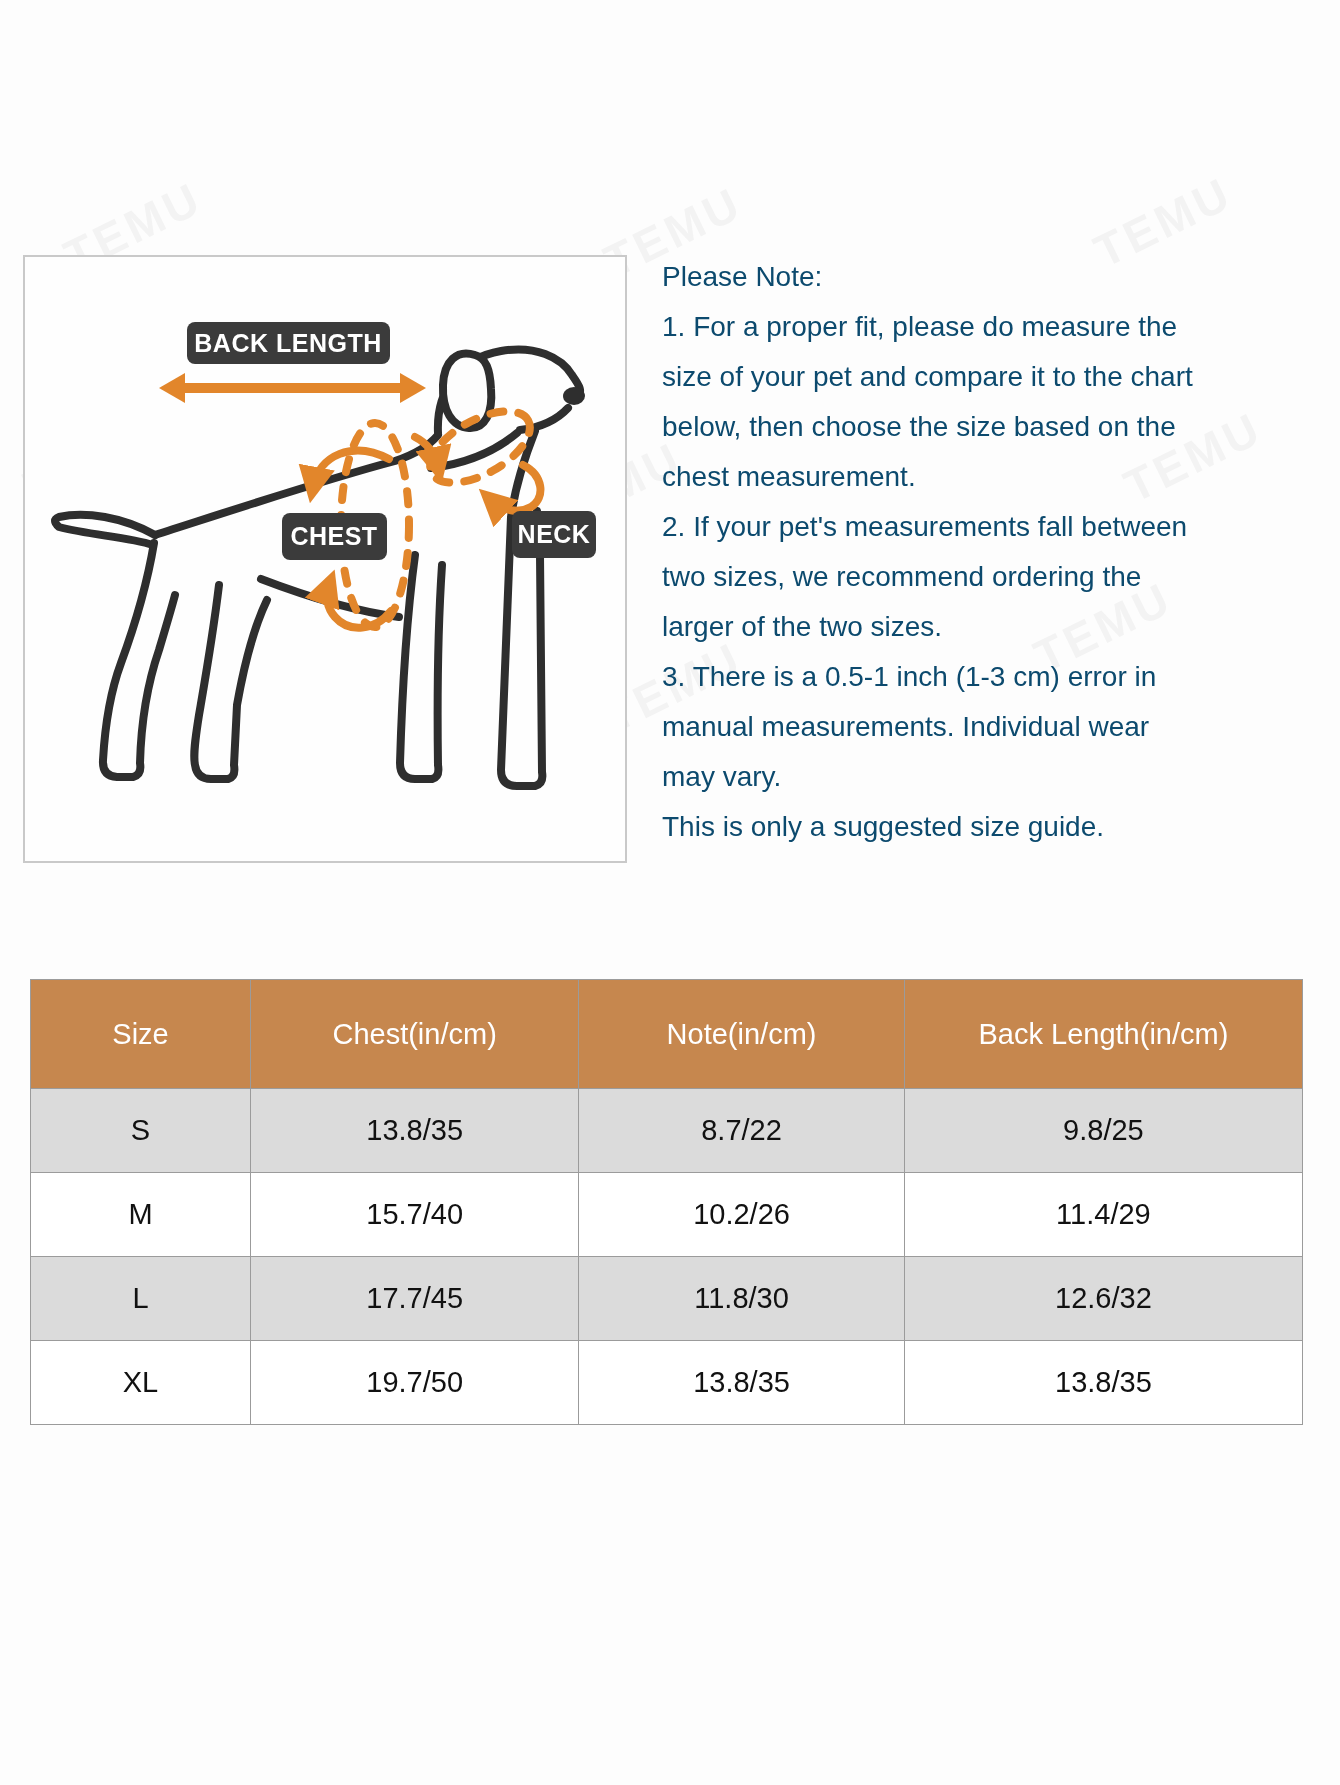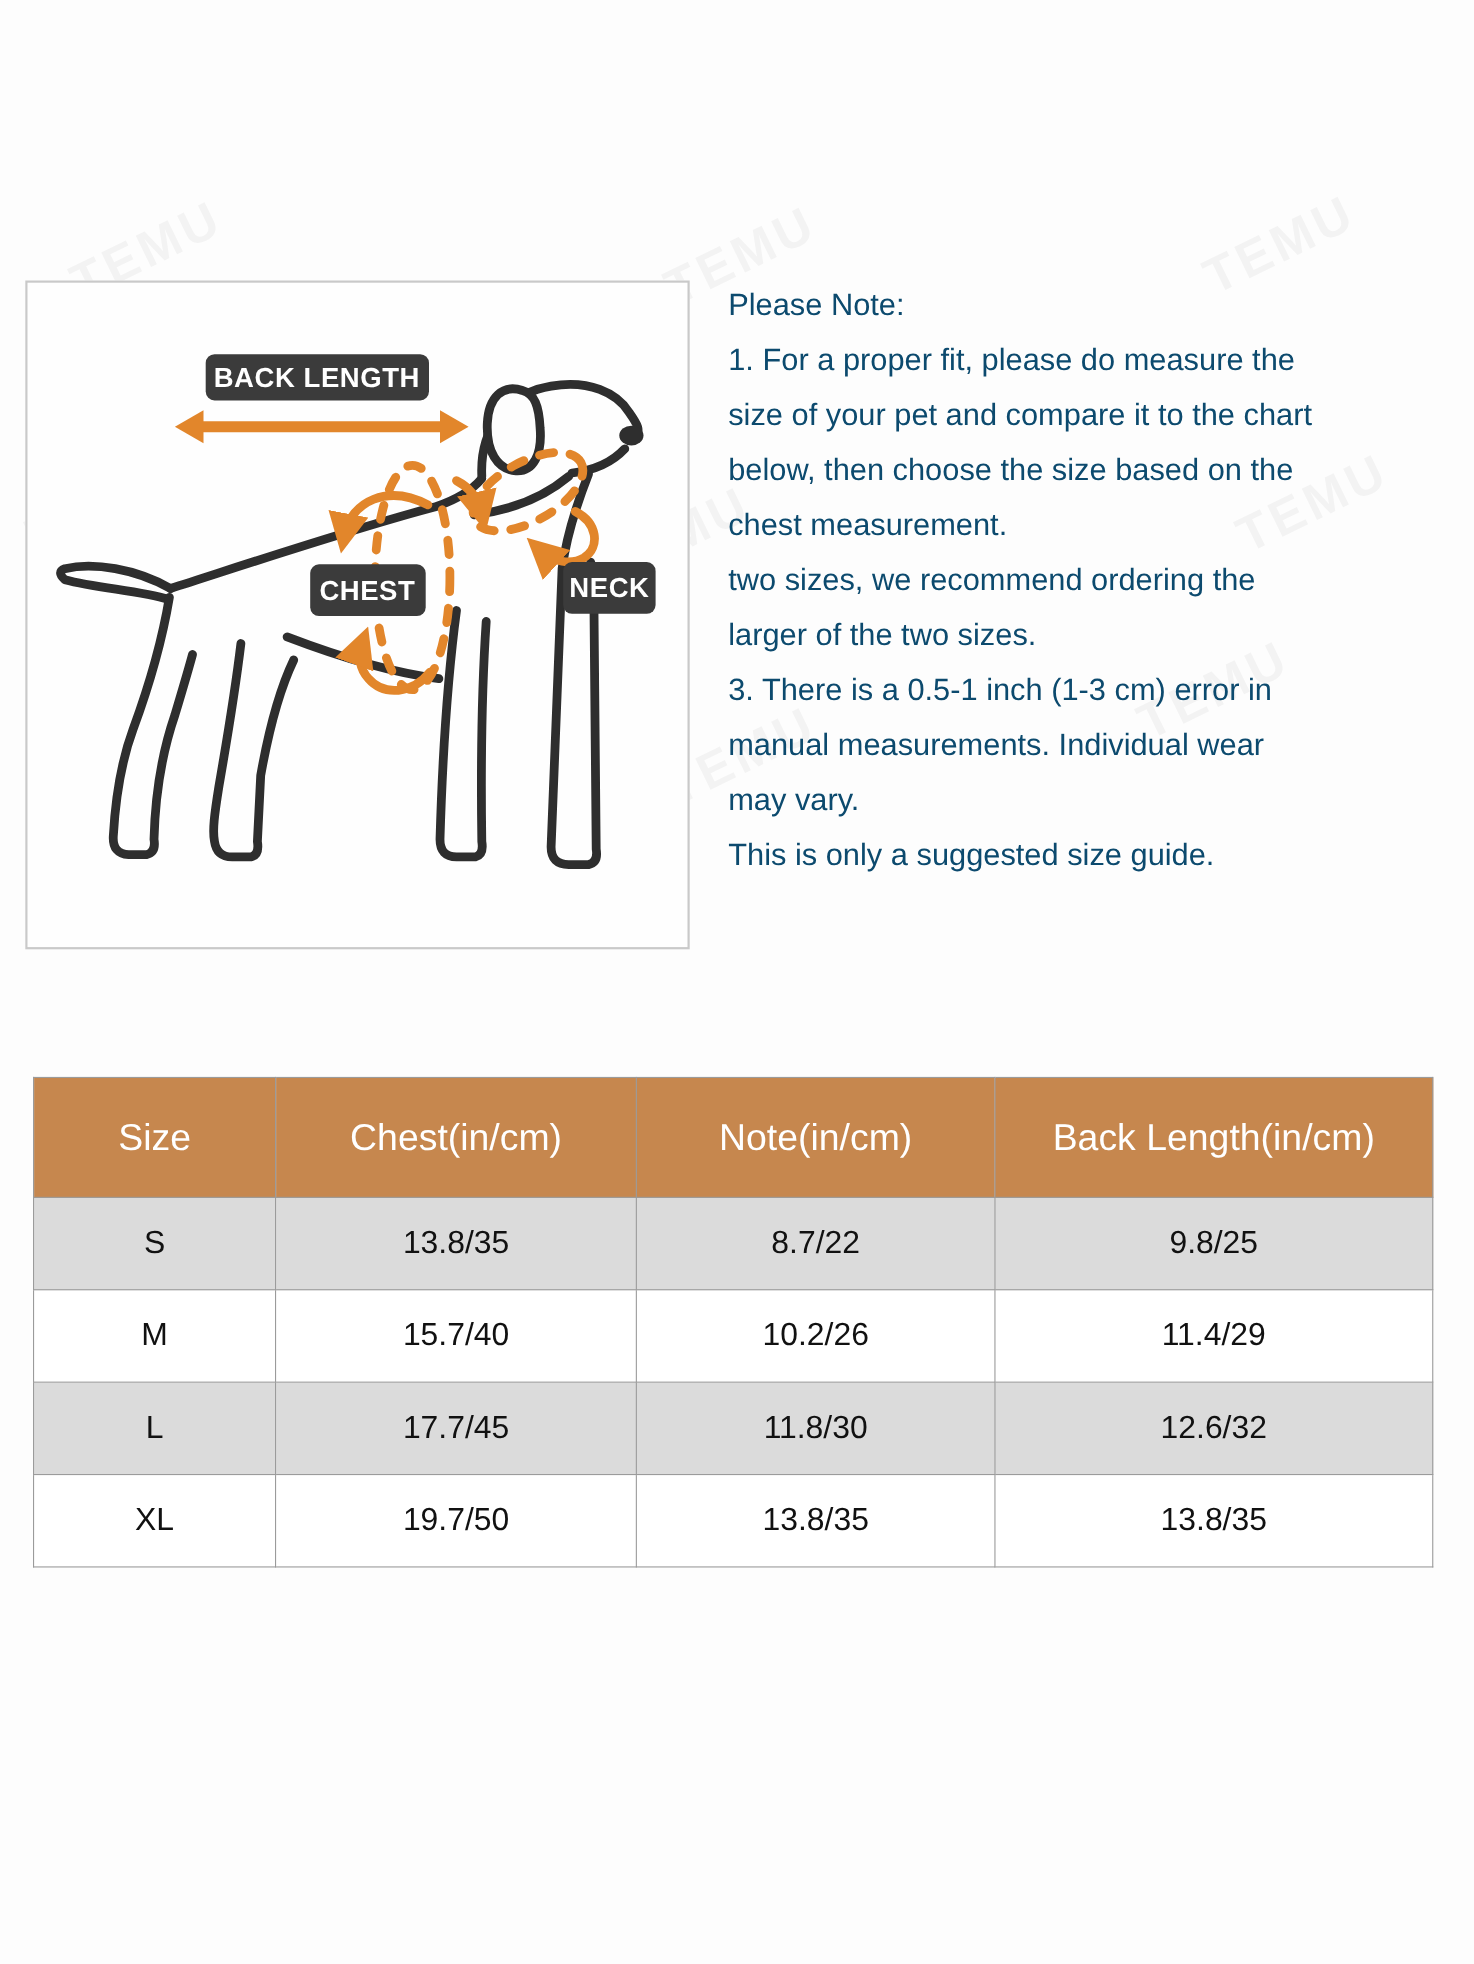--- a/index.html
+++ b/index.html
@@ -30,21 +30,21 @@
   
   table.size-table{
     position:absolute;left:30px;top:979px;width:1273px;
     border-collapse:collapse;table-layout:fixed;
     font-size:29px;color:#111;text-align:center;
   }
   table.size-table th,table.size-table td{
     border:1px solid #9b9b9b;padding:0;vertical-align:middle;
   }
   table.size-table thead th{
-    background:#c6874e;color:#ffffff;font-weight:normal;font-size:34px;height:108px;
+    background:#c6874e;color:#ffffff;font-weight:normal;font-size:29px;height:108px;
   }
   table.size-table tbody td{height:83px;background:#ffffff;}
   table.size-table tbody tr.alt td{background:#dbdbdb;}
   .col-size{width:17.3%;} .col-chest{width:25.8%;} .col-neck{width:25.6%;} .col-back{width:31.3%;}
 </style>
 </head>
 <body>
 
 <span class="wm" style="left:60px;top:200px">TEMU</span>
 <span class="wm" style="left:600px;top:205px">TEMU</span>
@@ -116,20 +116,21 @@
     </g>
   </svg>
 </div>
 
 <div class="note">
   <div class="line">Please Note:</div>
   <div class="line">1. For a proper fit, please do measure the</div>
   <div class="line">size of your pet and compare it to the chart</div>
   <div class="line">below, then choose the size based on the</div>
   <div class="line">chest measurement.</div>
+  <div class="line">2. If your pet's measurements fall between</div>
   <div class="line">two sizes, we recommend ordering the</div>
   <div class="line">larger of the two sizes.</div>
   <div class="line">3. There is a 0.5-1 inch (1-3 cm) error in</div>
   <div class="line">manual measurements. Individual wear</div>
   <div class="line">may vary.</div>
   <div class="line">This is only a suggested size guide.</div>
 </div>
 
 <table class="size-table">
   <colgroup>

